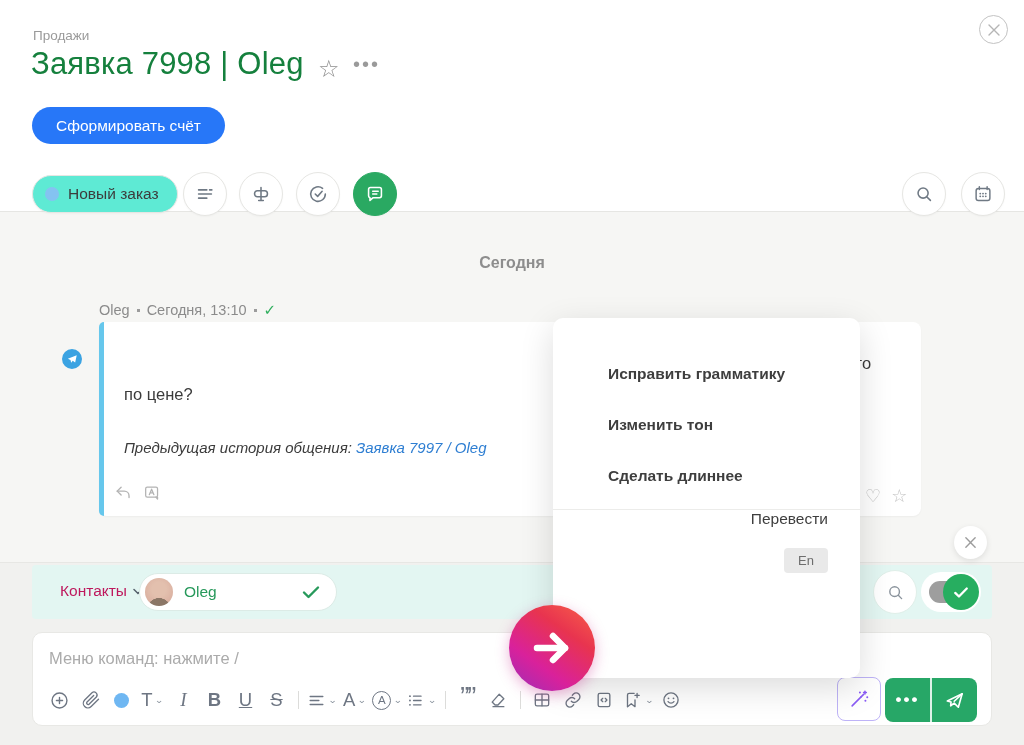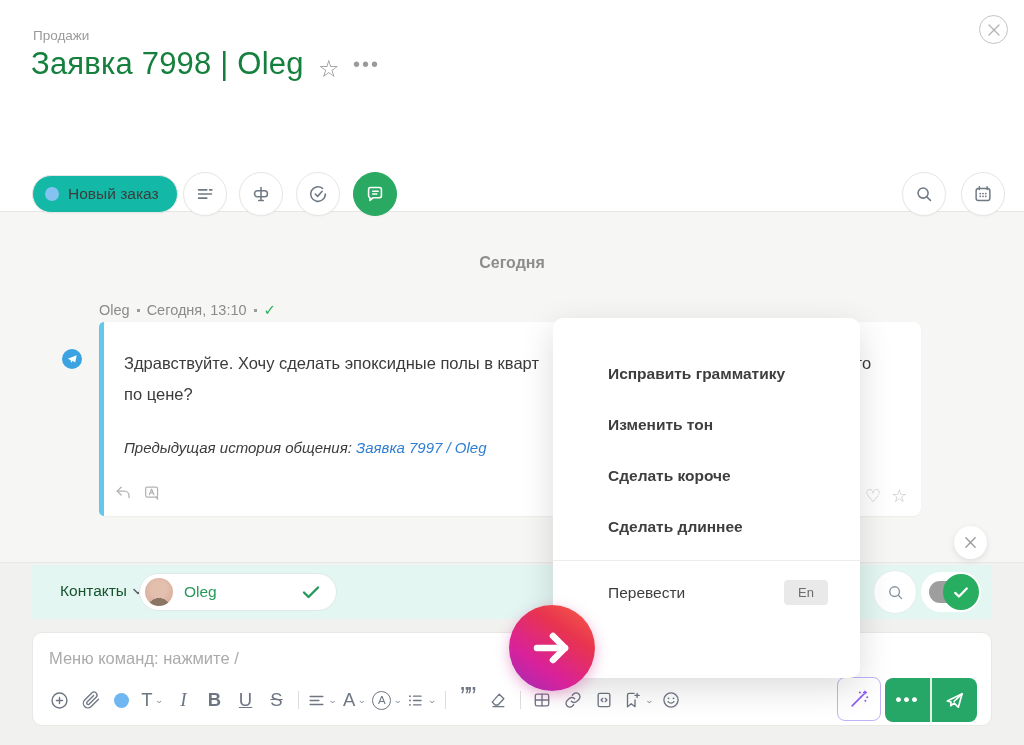--- a/index.html
+++ b/index.html
@@ -12,21 +12,21 @@
   .page-title { position:absolute; left:31px; top:46px; font-size:31px; font-weight:400; color:#15803d; letter-spacing:.2px; }
   .title-star { position:absolute; left:318px; top:55px; font-size:24px; color:#8f8f8f; cursor:pointer; }
   .title-dots { position:absolute; left:353px; top:53px; font-size:20px; color:#9a9a9a; letter-spacing:2px; cursor:pointer; }
   .invoice-btn { position:absolute; left:32px; top:107px; height:37px; padding:0 24px; border:none; border-radius:19px;
                  background:#2777f8; color:#fff; font-size:15.5px; font-family:inherit; cursor:pointer; display:flex; align-items:center; }
   .win-close { position:absolute; left:979px; top:15px; width:29px; height:29px; border-radius:50%;
                border:1.4px solid #c3c3c3; color:#b5b5b5; display:flex; align-items:center; justify-content:center; cursor:pointer; background:#fff; }
 
   
   .rule { position:absolute; left:0; top:211px; width:1024px; height:1px; background:#e6e6e3; }
-  .status-pill { position:absolute; left:32px; top:175px; height:38px; padding:0 18px 0 12px; border-radius:19px; background:#14b8a6;
+  .status-pill { position:absolute; left:32px; top:175px; height:38px; padding:0 18px 0 12px; border-radius:19px; background:#5eead4;
                  border:1px solid #e6e6e3; box-shadow:0 1px 2px rgba(0,0,0,.03); display:flex; align-items:center; gap:9px; cursor:pointer; z-index:5;}
   .status-dot { width:14px; height:14px; border-radius:50%; background:#84c3f1; }
   .status-pill span.lbl { font-size:15.5px; color:#3c3c3c; }
   .tab-circle { position:absolute; top:172px; width:44px; height:44px; border-radius:50%; background:#fff; border:1px solid #e6e6e3;
                 box-shadow:0 1px 2px rgba(0,0,0,.03); display:flex; align-items:center; justify-content:center; cursor:pointer; z-index:5; }
   .tab-circle.green { background:#2aa962; border-color:#2aa962; }
 
   
   .chat-zone { position:absolute; left:0; top:212px; width:1024px; height:350px; background:#f6f6f4; }
   .date-sep { position:absolute; left:0; top:254px; width:1024px; text-align:center; font-size:16px; font-weight:700; color:#8d8d8d; }
@@ -53,21 +53,21 @@
   .bubble-tools { position:absolute; left:15px; top:162px; display:flex; gap:9px; color:#b3b3b3; }
   .bubble-reacts { position:absolute; left:766px; top:163px; display:flex; gap:10px; font-size:18px; color:#c2c2c2; }
   .bubble-reacts span { cursor:pointer; }
 
   
   .bottom-zone { position:absolute; left:0; top:562px; width:1024px; height:183px; background:#f1f1ef; border-top:1px solid #e7e7e4; }
   .composer-close { position:absolute; left:954px; top:526px; width:33px; height:33px; border-radius:50%; background:#fff;
                     box-shadow:0 2px 6px rgba(0,0,0,.10); display:flex; align-items:center; justify-content:center; color:#9c9c9c; cursor:pointer; z-index:20;}
 
   .contacts-bar { position:absolute; left:32px; top:565px; width:960px; height:54px; background:#e3f6f2; border-radius:4px; z-index:1; }
-  .contacts-label { position:absolute; left:28px; top:17px; font-size:15.5px; color:#14532d; display:flex; align-items:center; gap:6px; cursor:pointer; }
+  .contacts-label { position:absolute; left:28px; top:17px; font-size:15.5px; color:#be185d; display:flex; align-items:center; gap:6px; cursor:pointer; }
   .contact-chip { position:absolute; left:107px; top:8px; width:198px; height:38px; background:#fff; border:1px solid #dcebe6;
                   border-radius:19px; display:flex; align-items:center; cursor:pointer; }
   .chip-avatar { width:28px; height:28px; border-radius:50%; margin-left:5px; flex:none;
                  background:radial-gradient(circle at 50% 115%, #8b7666 0 34%, rgba(0,0,0,0) 35%),
                             radial-gradient(circle at 50% 40%, #e3c0ae 0 32%, #ddb5a5 62%, #d4a999 100%); }
   .chip-name { margin-left:11px; font-size:15.5px; color:#27995b; flex:1; }
   .chip-check { margin-right:16px; }
   .contact-search { position:absolute; left:841px; top:5px; width:44px; height:44px; border-radius:50%; background:#fff;
                     border:1px solid #e0efe9; display:flex; align-items:center; justify-content:center; cursor:pointer; }
   .toggle { position:absolute; left:889px; top:7px; width:60px; height:40px; background:#fff; border-radius:20px; cursor:pointer; }
@@ -99,21 +99,21 @@
   .green-half { flex:1; display:flex; align-items:center; justify-content:center; cursor:pointer; }
   .green-sep { width:2px; background:rgba(255,255,255,.85); margin:0; }
   .dots3 { color:#fff; font-size:17px; letter-spacing:2px; font-weight:700; line-height:10px; }
 
   
   .ai-menu { position:absolute; left:553px; top:318px; width:307px; height:360px; background:#fff; border-radius:10px;
              box-shadow:0 10px 34px rgba(0,0,0,.14); z-index:40; }
   .ai-items { padding-top:30px;font-weight:bold; }
   .ai-item { height:51px; line-height:51px; padding-left:55px; font-size:15.5px; color:#3e3e3e; cursor:pointer; }
   .ai-div { height:1px; background:#ececea; margin-top:8px; }
-  .ai-translate { height:63px; display:flex; align-items:center; padding:0 32px 0 55px; cursor:pointer; }
+  .ai-translate { height:63px; display:flex; align-items:flex-end; padding:0 32px 0 55px; cursor:pointer;flex-direction:column; }
   .ai-translate .t-lbl { flex:1; font-size:15.5px; color:#3e3e3e; }
   .lang-badge { width:44px; height:25px; background:#e9e9e9; border-radius:4px; display:flex; align-items:center; justify-content:center;
                 font-size:13px; color:#6d6d6d; }
   .ai-kb { position:absolute; left:0; bottom:0; width:307px; height:66px; background:#f3f3f1; border-top:1px solid #ececea;
            border-radius:0 0 10px 10px; display:flex; align-items:center; padding-left:55px; font-size:15.5px; color:#3e3e3e; cursor:pointer; }
 
   .cursor-badge { position:absolute; left:509px; top:605px; width:86px; height:86px; border-radius:50%; z-index:50;
                   background:linear-gradient(215deg,#f5564a 8%,#e8344f 32%,#d9219b 68%,#9c2eb8 100%);
                   box-shadow:0 4px 14px rgba(200,40,140,.35); display:flex; align-items:center; justify-content:center; }
 
@@ -121,20 +121,21 @@
 </style>
 </head>
 <body>
 
 <div class="app">
 
   <div class="breadcrumb">Продажи</div>
   <div class="page-title">Заявка 7998 | Oleg</div>
   <div class="title-star">☆</div>
   <div class="title-dots">•••</div>
+  <button class="invoice-btn">Сформировать счёт</button>
   <div class="win-close">
     <svg width="14" height="14" viewBox="0 0 14 14">
         <path d="M2 2l10 10M12 2L2 12" stroke="#b5b5b5" stroke-width="1.4" stroke-linecap="round"></path>
       </svg>
   </div>
 
   <div class="rule"></div>
   <div class="status-pill">
     <span class="status-dot"></span>
     <span class="lbl">Новый заказ</span>
@@ -188,21 +189,20 @@
 
   <div class="msg-head">
     <span>Oleg</span>
     <span class="sq"></span>
     <span>Сегодня, 13:10</span>
     <span class="sq"></span>
     <span class="msg-check">✓</span>
   </div>
 
   <div class="bubble">
-    <div class="msg-line1-left">Здравствуйте. Хочу сделать эпоксидные полы в кварт</div>
     <div class="msg-line1-right">что</div>
     <div class="msg-line2">по цене?</div>
     <div class="msg-history">
       <span>Предыдущая история общения: </span><a>Заявка 7997 / Oleg</a>
     </div>
     <div class="bubble-tools">
       <svg width="19" height="19" viewBox="0 0 24 24" fill="none" stroke="#b3b3b3" stroke-width="1.7" stroke-linecap="round" stroke-linejoin="round">
         <path d="M9 14L4 9l5-5"></path>
           <path d="M4 9h9a6 6 0 0 1 6 6v2"></path>
       </svg>
@@ -378,21 +378,20 @@
             <path d="M20 5l-8.3 7.8"></path>
         </svg>
       </div>
     </div>
   </div>
 
   <div class="ai-menu">
     <div class="ai-items">
       <div class="ai-item">Исправить грамматику</div>
       <div class="ai-item">Изменить тон</div>
-      <div class="ai-item">Сделать короче</div>
       <div class="ai-item">Сделать длиннее</div>
     </div>
     <div class="ai-div"></div>
     <div class="ai-translate">
       <span class="t-lbl">Перевести</span>
       <span class="lang-badge">En</span>
     </div>
   </div>
 
   <div class="cursor-badge">

